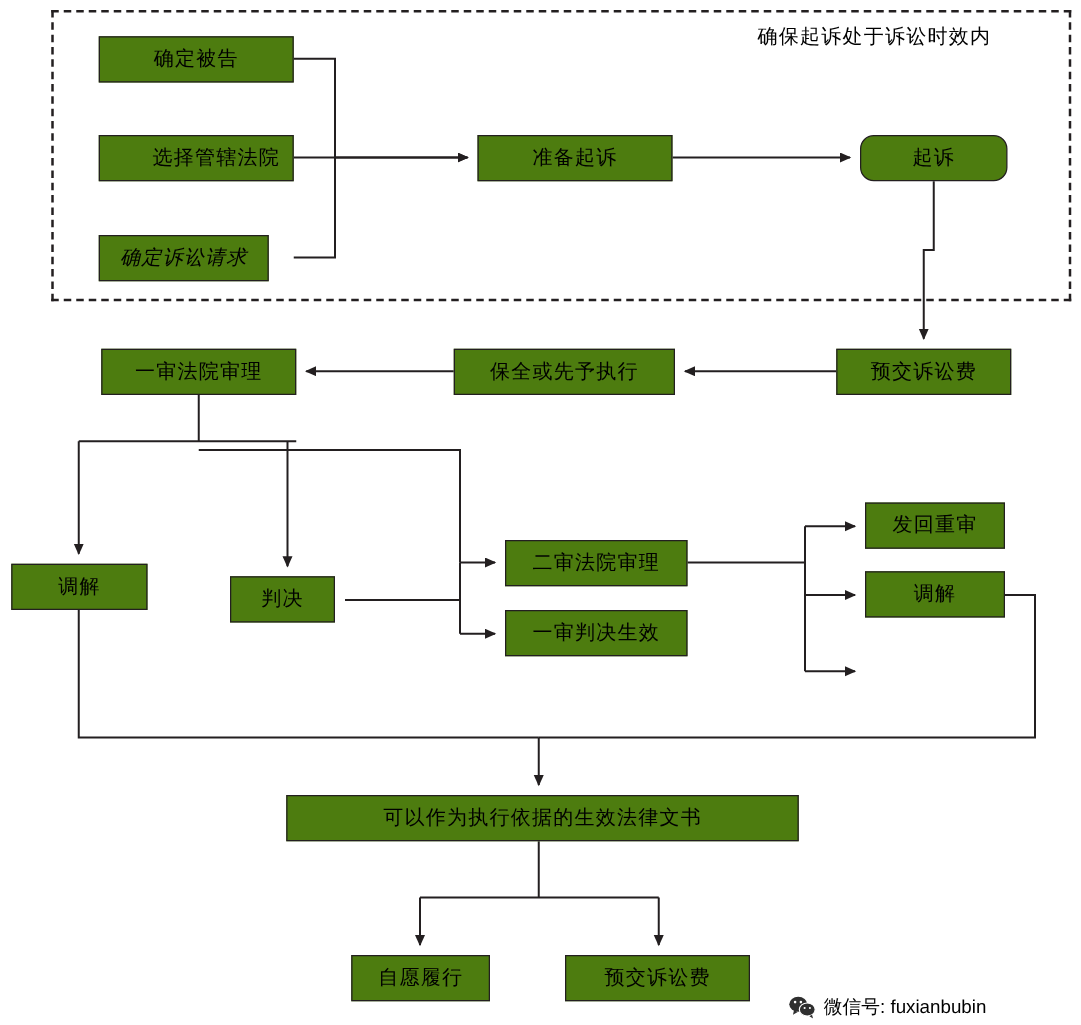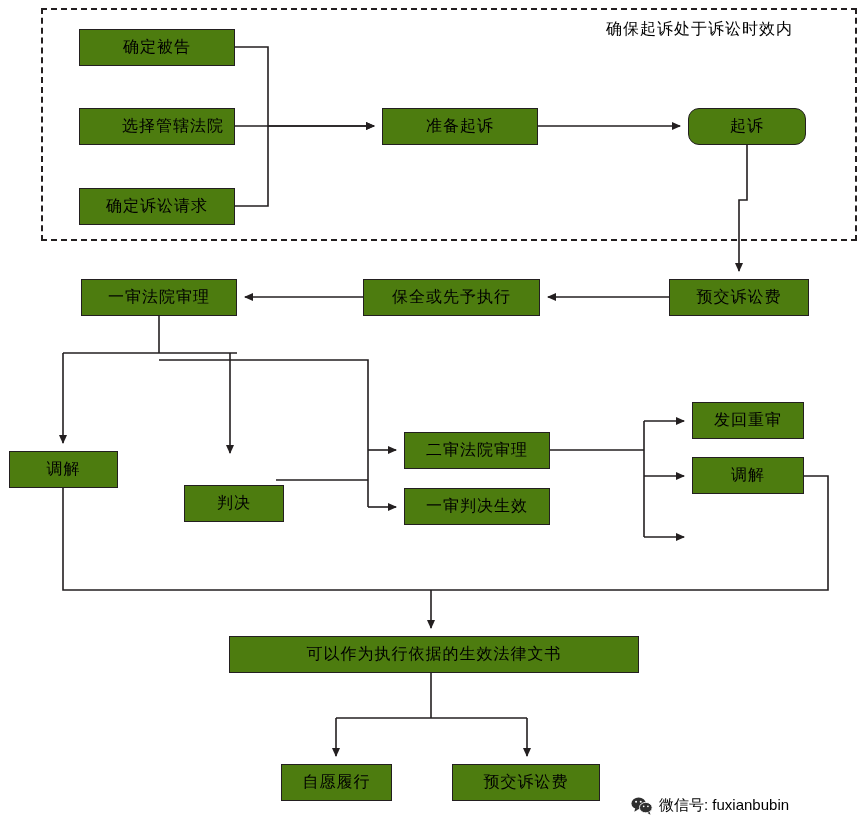--- a/index.html
+++ b/index.html
@@ -126,35 +126,35 @@
       <path d="M527,718 L527,756" marker-end="url(#arrow)"></path>
     </g>
   </svg>
 
   <div class="free-label" style="left:606px; top:19px;">确保起诉处于诉讼时效内</div>
 
   <div class="node" style="left:79px; top:29px; width:156px; height:37px;">确定被告</div>
 
   <div class="node" style="left:79px; top:108px; width:156px; height:37px;padding-left:32px;">选择管辖法院</div>
 
-  <div class="node" style="left:79px; top:188px; width:156px; height:37px;">确定诉讼请求</div>
+  <div class="node" style="left:79px; top:188px; width:136px; height:37px;font-style:italic;">确定诉讼请求</div>
 
   <div class="node" style="left:382px; top:108px; width:156px; height:37px;">准备起诉</div>
 
   <div class="node" style="left:688px; top:108px; width:118px; height:37px;border-radius:11px;">起诉</div>
 
   <div class="node" style="left:669px; top:279px; width:140px; height:37px;">预交诉讼费</div>
 
   <div class="node" style="left:363px; top:279px; width:177px; height:37px;">保全或先予执行</div>
 
   <div class="node" style="left:81px; top:279px; width:156px; height:37px;">一审法院审理</div>
 
   <div class="node" style="left:9px; top:451px; width:109px; height:37px;">调解</div>
 
-  <div class="node" style="left:184px; top:461px; width:100px; height:37px;margin-top:24px;">判决</div>
+  <div class="node" style="left:184px; top:461px; width:84px; height:37px;">判决</div>
 
   <div class="node" style="left:404px; top:432px; width:146px; height:37px;">二审法院审理</div>
 
   <div class="node" style="left:404px; top:488px; width:146px; height:37px;">一审判决生效</div>
 
   <div class="node" style="left:692px; top:402px; width:112px; height:37px;">发回重审</div>
 
   <div class="node" style="left:692px; top:457px; width:112px; height:37px;">调解</div>
 
 

